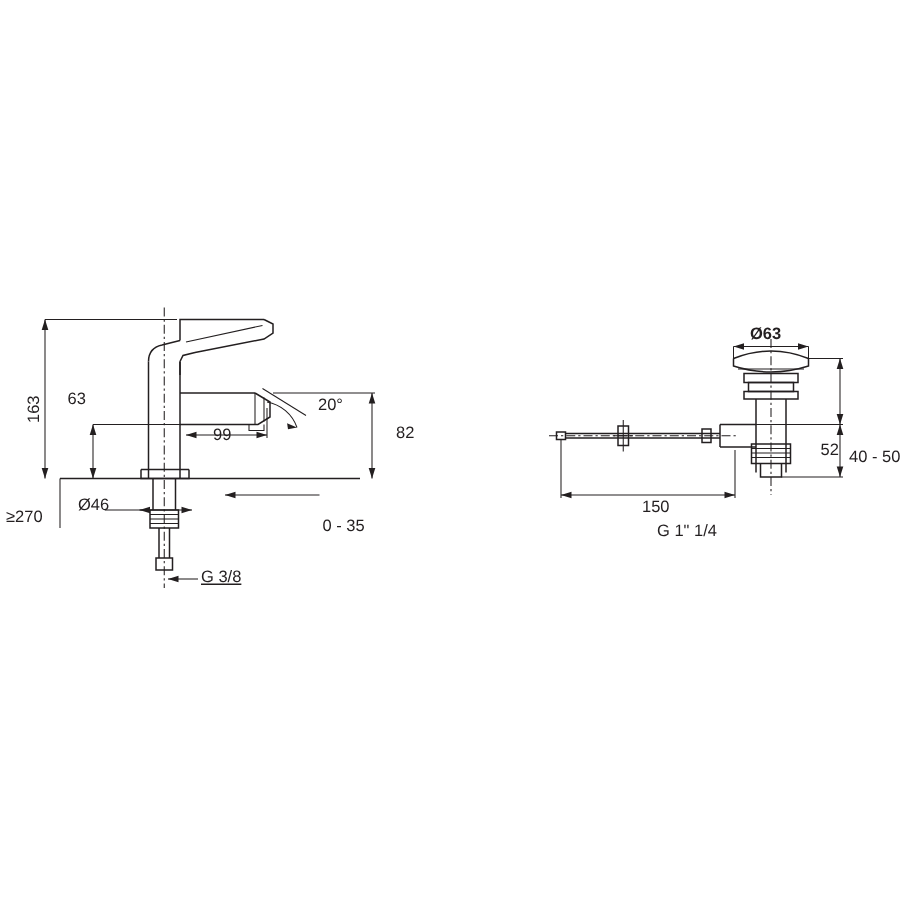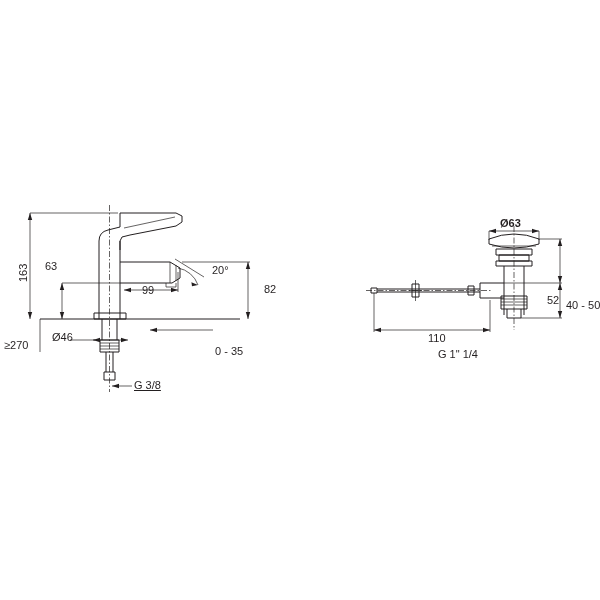--- a/index.html
+++ b/index.html
@@ -233,17 +233,17 @@
   <div class="dim-label" style="left:4px; top:340px;">≥270</div>
 
   <div class="dim-label" style="left:134px; top:380px;text-decoration:underline;">G 3/8</div>
 
   <div class="dim-label" style="left:500px; top:218px;font-weight:bold;">Ø63</div>
 
   <div class="dim-label" style="left:566px; top:256px;margin-top:44px;">40 - 50</div>
 
   <div class="dim-label" style="left:547px; top:295px;">52</div>
 
-  <div class="dim-label" style="left:428px; top:333px;">110</div>
+  <div class="dim-label" style="left:428px; top:333px;">150</div>
 
   <div class="dim-label" style="left:438px; top:349px;">G 1" 1/4</div>
 
 </div>
 
 </body></html>

